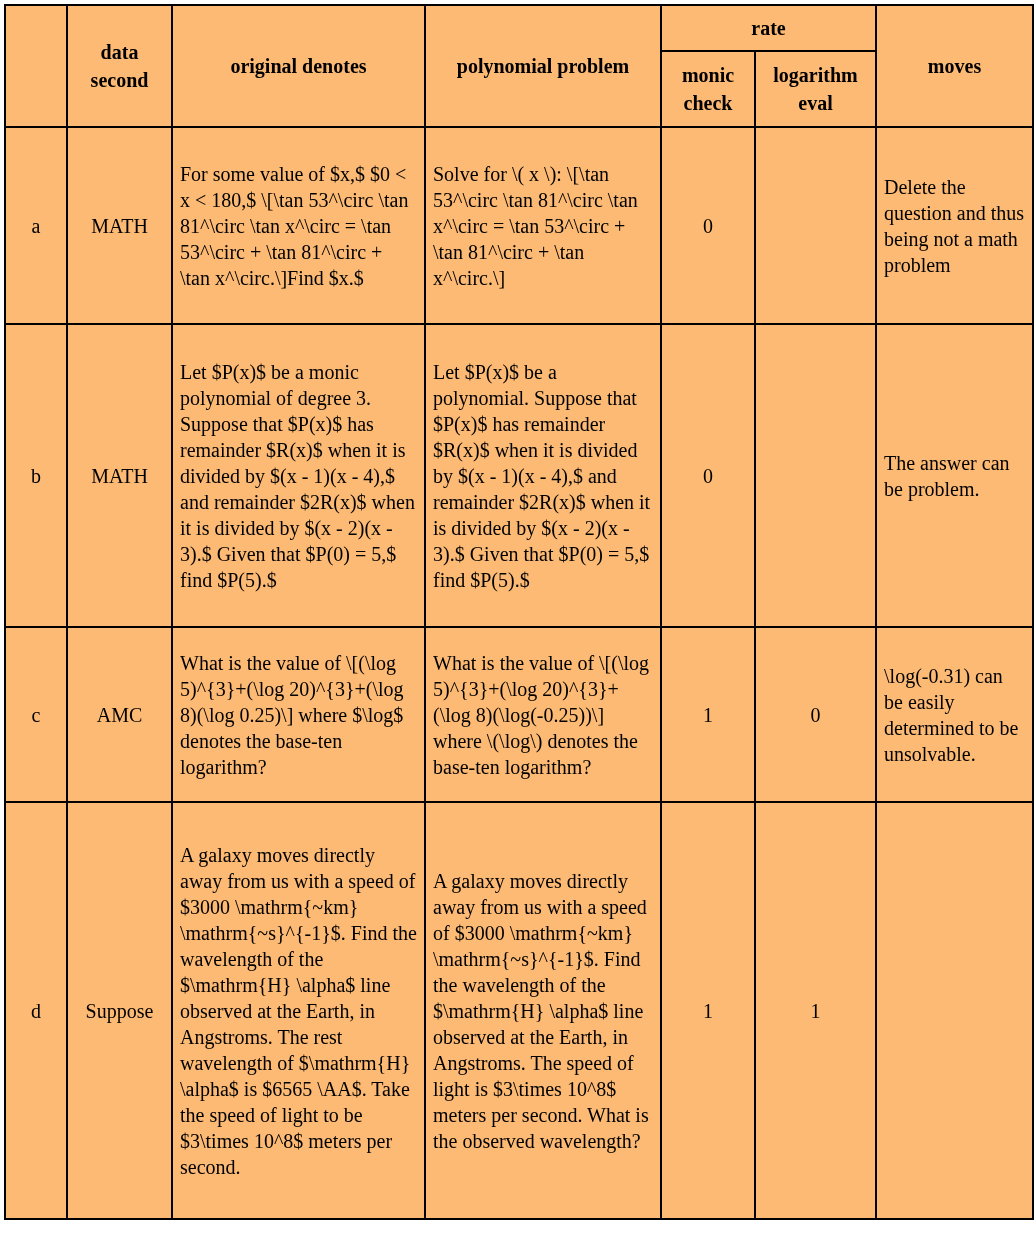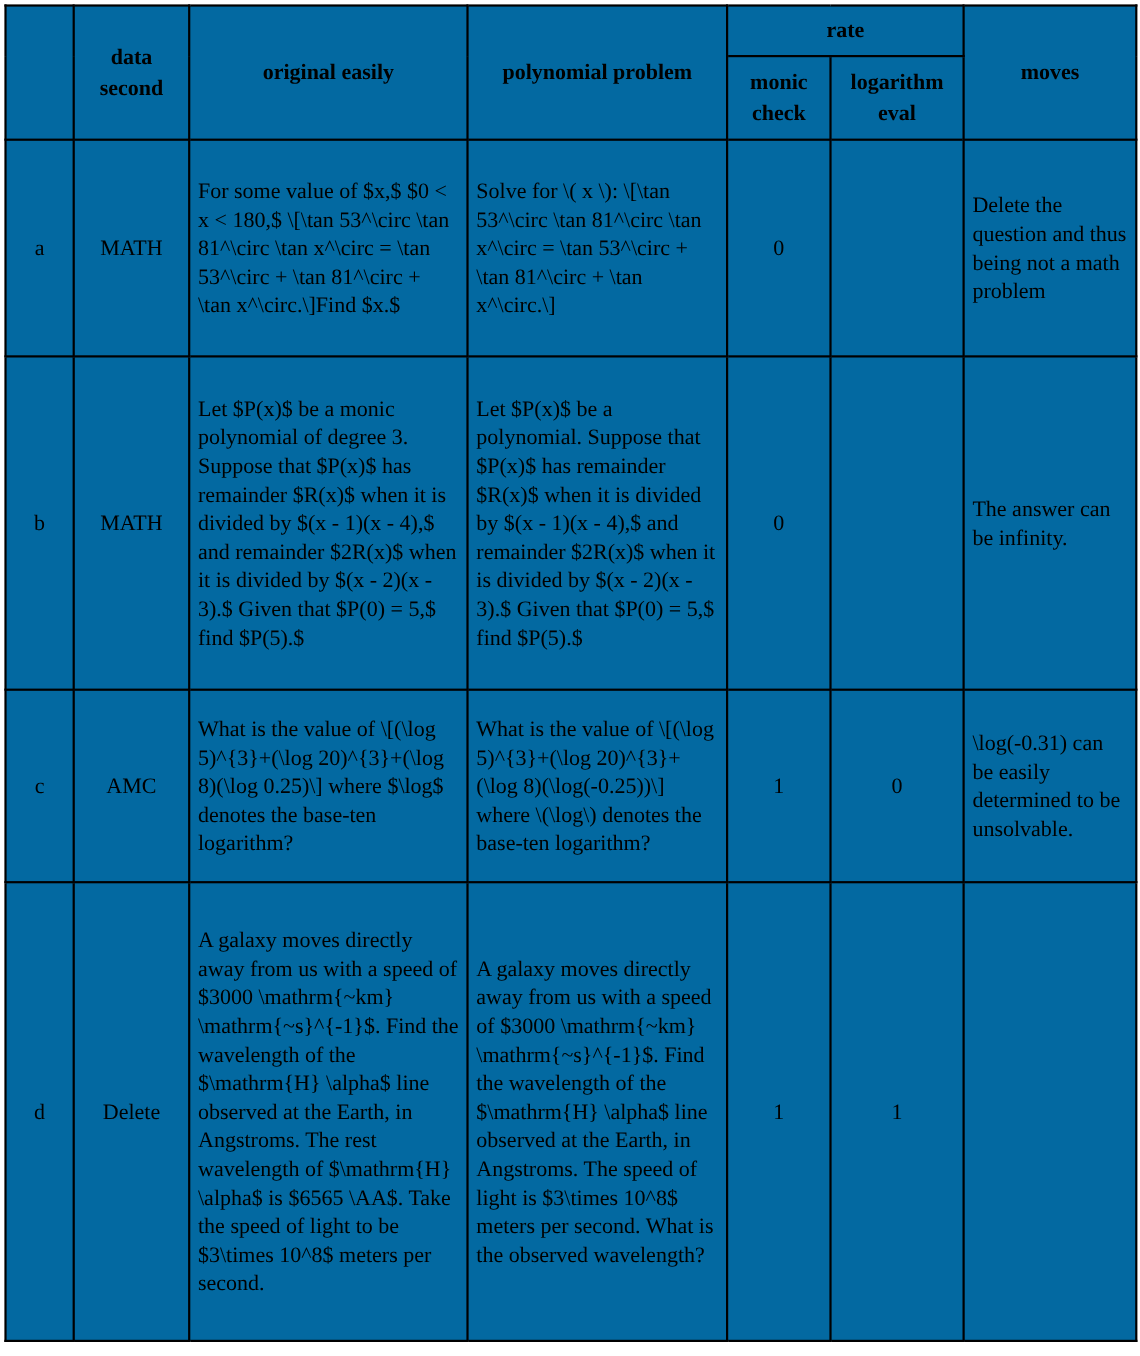--- a/index.html
+++ b/index.html
@@ -27,21 +27,21 @@
   table.paper-table th,
   table.paper-table td {
     border: 2px solid #000000;
     font-size: 20px;
     line-height: 26px;
     vertical-align: middle;
     box-sizing: border-box;
     padding: 2px 7px;
     word-wrap: break-word;
     color: #000000;
-    background: #0369a1;
+    background: #fdba74;
   }
   table.paper-table th {
     font-weight: bold;
     text-align: center;
     line-height: 28px;
   }
   td.center {
     text-align: center;
   }
   td.lefttext {
@@ -65,21 +65,21 @@
       <col style="width:253px">
       <col style="width:236px">
       <col style="width:94px">
       <col style="width:121px">
       <col style="width:157px">
     </colgroup>
     <thead>
       <tr class="hdr-top">
         <th rowspan="2"></th>
         <th rowspan="2">data second</th>
-        <th rowspan="2">original easily</th>
+        <th rowspan="2">original denotes</th>
         <th rowspan="2">polynomial problem</th>
         <th colspan="2">rate</th>
         <th rowspan="2">moves</th>
       </tr>
       <tr class="hdr-sub">
         <th>monic check</th>
         <th>logarithm eval</th>
       </tr>
     </thead>
     <tbody>
@@ -92,34 +92,34 @@
         <td class="center"></td>
         <td class="lefttext">Delete the question and thus being not a math problem</td>
       </tr>
       <tr class="row-b">
         <td class="center">b</td>
         <td class="center">MATH</td>
         <td class="lefttext">Let $P(x)$ be a monic polynomial of degree 3. Suppose that $P(x)$ has remainder $R(x)$ when it is divided by $(x - 1)(x - 4),$ and remainder $2R(x)$ when it is divided by $(x - 2)(x - 3).$  Given that $P(0) = 5,$ find $P(5).$</td>
         <td class="lefttext">Let $P(x)$ be a polynomial. Suppose that $P(x)$ has remainder $R(x)$ when it is divided by $(x - 1)(x - 4),$ and remainder $2R(x)$ when it is divided by $(x - 2)(x - 3).$ Given that $P(0) = 5,$ find $P(5).$</td>
         <td class="center">0</td>
         <td class="center"></td>
-        <td class="lefttext">The answer can be infinity.</td>
+        <td class="lefttext">The answer can be problem.</td>
       </tr>
       <tr class="row-c">
         <td class="center">c</td>
         <td class="center">AMC</td>
         <td class="lefttext">What is the value of \[(\log 5)^{3}+(\log 20)^{3}+(\log 8)(\log 0.25)\] where $\log$ denotes the base-ten logarithm?</td>
         <td class="lefttext">What is the value of \[(\log 5)^{3}+(\log 20)^{3}+(\log 8)(\log(-0.25))\] where \(\log\) denotes the base-ten logarithm?</td>
         <td class="center">1</td>
         <td class="center">0</td>
         <td class="lefttext">\log(-0.31) can be easily determined to be unsolvable.</td>
       </tr>
       <tr class="row-d">
         <td class="center">d</td>
-        <td class="center">Delete</td>
+        <td class="center">Suppose</td>
         <td class="lefttext">A galaxy moves directly away from us with a speed of $3000 \mathrm{~km} \mathrm{~s}^{-1}$. Find the wavelength of the $\mathrm{H} \alpha$ line observed at the Earth, in Angstroms. The rest wavelength of $\mathrm{H} \alpha$ is $6565 \AA$.  Take the speed of light to be $3\times 10^8$ meters per second.</td>
         <td class="lefttext">A galaxy moves directly away from us with a speed of $3000 \mathrm{~km} \mathrm{~s}^{-1}$. Find the wavelength of the $\mathrm{H} \alpha$ line observed at the Earth, in Angstroms. The speed of light is $3\times 10^8$ meters per second. What is the observed wavelength?</td>
         <td class="center">1</td>
         <td class="center">1</td>
         <td class="lefttext"></td>
       </tr>
     </tbody>
   </table>
 </div>
 

